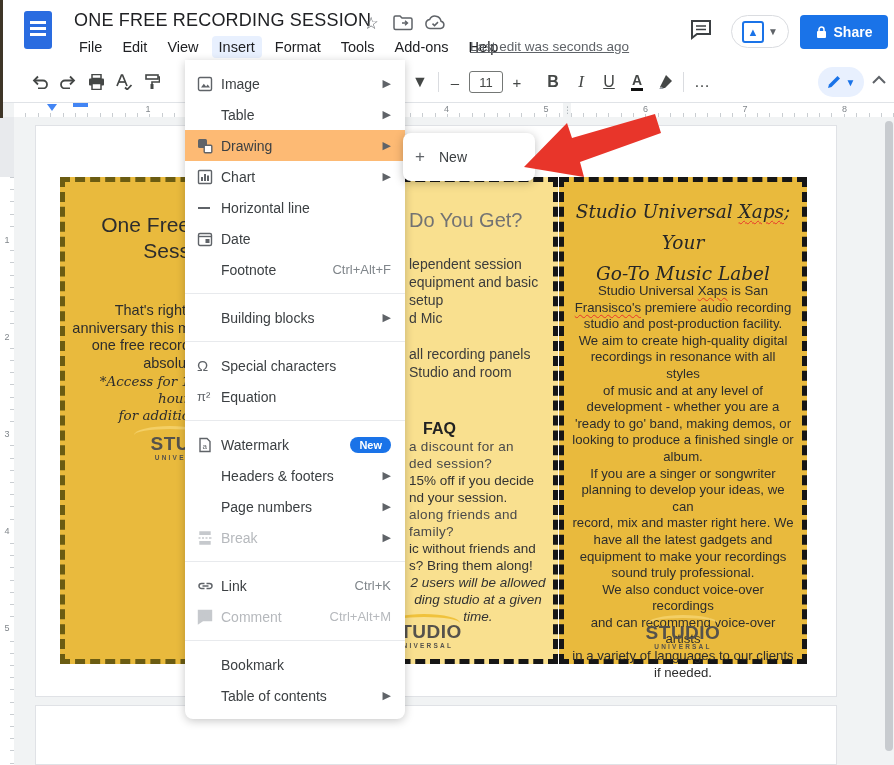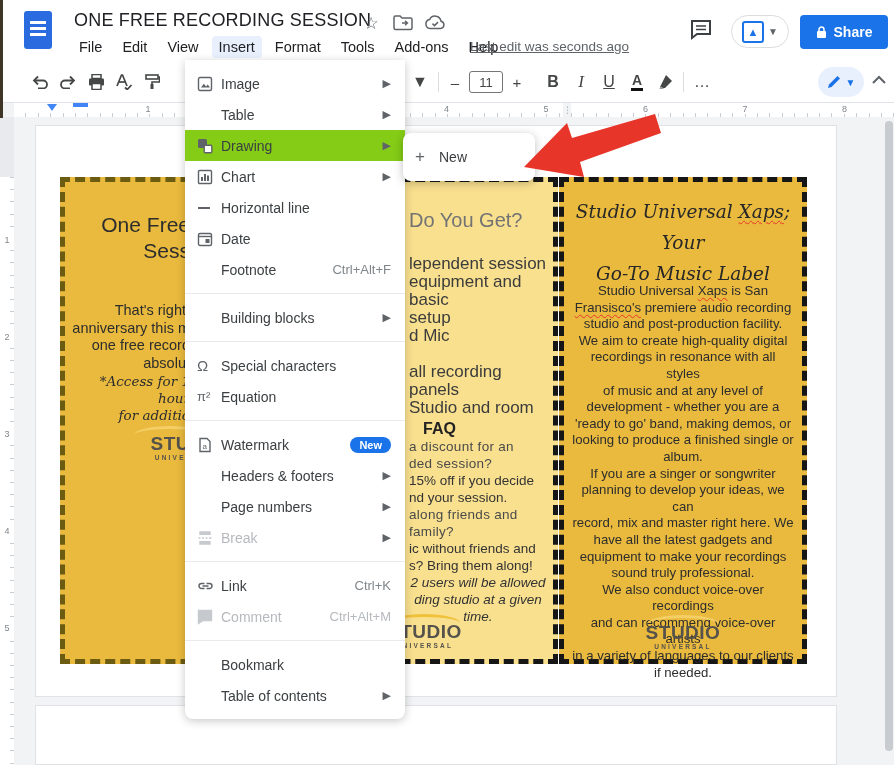--- a/index.html
+++ b/index.html
@@ -66,21 +66,21 @@
   #panel-right { left:523px; width:248px; }
 
   .pl-block { position:absolute; left:6px; width:119px; text-align:right; color:#2d2d2d; }
   .pl-head { top:30px; font-size:21px; line-height:26px; white-space:pre-line; }
   .pl-body { top:120px; font-size:14.5px; line-height:17.5px; white-space:pre-line; }
   .pl-note { top:191px; font-size:13.5px; line-height:17px; font-style:italic; font-family:"DejaVu Serif", serif; white-space:pre-line; }
   .pl-logo { top:252px; }
 
   .pm-block { position:absolute; left:92px; right:6px; color:#3c3c3c; text-align:left; }
   .pm-head { top:27px; font-size:20px; color:#737373; }
-  .pm-body { top:73px; font-size:17px; line-height:18px; white-space:pre-line; }
+  .pm-body { top:73px; font-size:14px; line-height:18px; white-space:pre-line; }
   .pm-faq { top:238px; }
   .pm-faq .faq-h { font-size:16px; font-weight:bold; color:#222; padding-left:14px; }
   .q { font-size:13.5px; line-height:17px; color:#4a4a4a; letter-spacing:.3px; white-space:pre-line; }
   .a { font-size:13.5px; line-height:17px; color:#333; white-space:pre-line; }
   .qnote { font-size:13.5px; line-height:17px; color:#333; font-style:italic; white-space:pre-line;text-align:center; }
   .pm-logo { position:absolute; left:70px; top:440px; }
 
   .pr-block { position:absolute; left:8px; right:8px; text-align:center; color:#2d2d2d; }
   .pr-head { top:14px; font-family:"DejaVu Serif", serif; font-style:italic; font-size:18.5px; line-height:31px; color:#272727; white-space:pre-line; }
   .pr-body { top:101px; font-size:13.2px; line-height:16.6px; white-space:pre-line; }
@@ -88,21 +88,21 @@
 
   .logo { display:inline-block; text-align:center; position:relative; }
   .logo .swoosh { position:absolute; left:50%; transform:translateX(-50%); top:-8px; width:72px; height:18px; border:0; border-top:3px solid #f0c23c; border-radius:50%; }
   .logo .name { font-size:19px; font-weight:800; letter-spacing:.5px; color:#55524c; line-height:20px; }
   .logo .sub { font-size:6.5px; font-weight:bold; letter-spacing:2.2px; color:#55524c; }
   .wavy { text-decoration:underline; text-decoration-style:wavy; text-decoration-color:#e8352a; text-decoration-thickness:1px; text-underline-offset:2px; }
 
   
   .menu { position:absolute; left:185px; top:60px; width:220px; background:#fff; border-radius:0 0 8px 8px; box-shadow:0 2px 10px rgba(0,0,0,.22); padding:8px 0; z-index:50; }
   .mrow { height:31px; display:flex; align-items:center; padding:0 14px 0 12px; font-size:14px; color:#3c4043; }
-  .mrow.hl { background:#84cc16; }
+  .mrow.hl { background:#fdba74; }
   .mrow.dis .mlabel, .mrow.dis .msc, .mrow.dis .mic { color:#b6b9bd; }
   .mrow.dis .mic svg * { stroke:#c6c9cd; fill:#c6c9cd; }
   .mic { width:24px; min-width:24px; display:flex; align-items:center; color:#5f6368; font-size:14px; }
   .mlabel { white-space:nowrap; }
   .msc { margin-left:auto; font-size:13px; color:#80868b; }
   .marr { margin-left:auto; color:#5f6368; font-size:11px; }
   .badge { margin-left:auto; background:#1a73e8; color:#fff; font-size:11px; font-weight:bold; border-radius:9px; padding:2px 9px; }
   .msep { height:1px; background:#e8eaed; margin:8px 0; }
   .submenu { position:absolute; left:403px; top:133px; width:132px; background:#fff; border-radius:8px; box-shadow:0 2px 10px rgba(0,0,0,.25); padding:8px 0; z-index:55; }
   .submenu .mrow { height:32px; }

